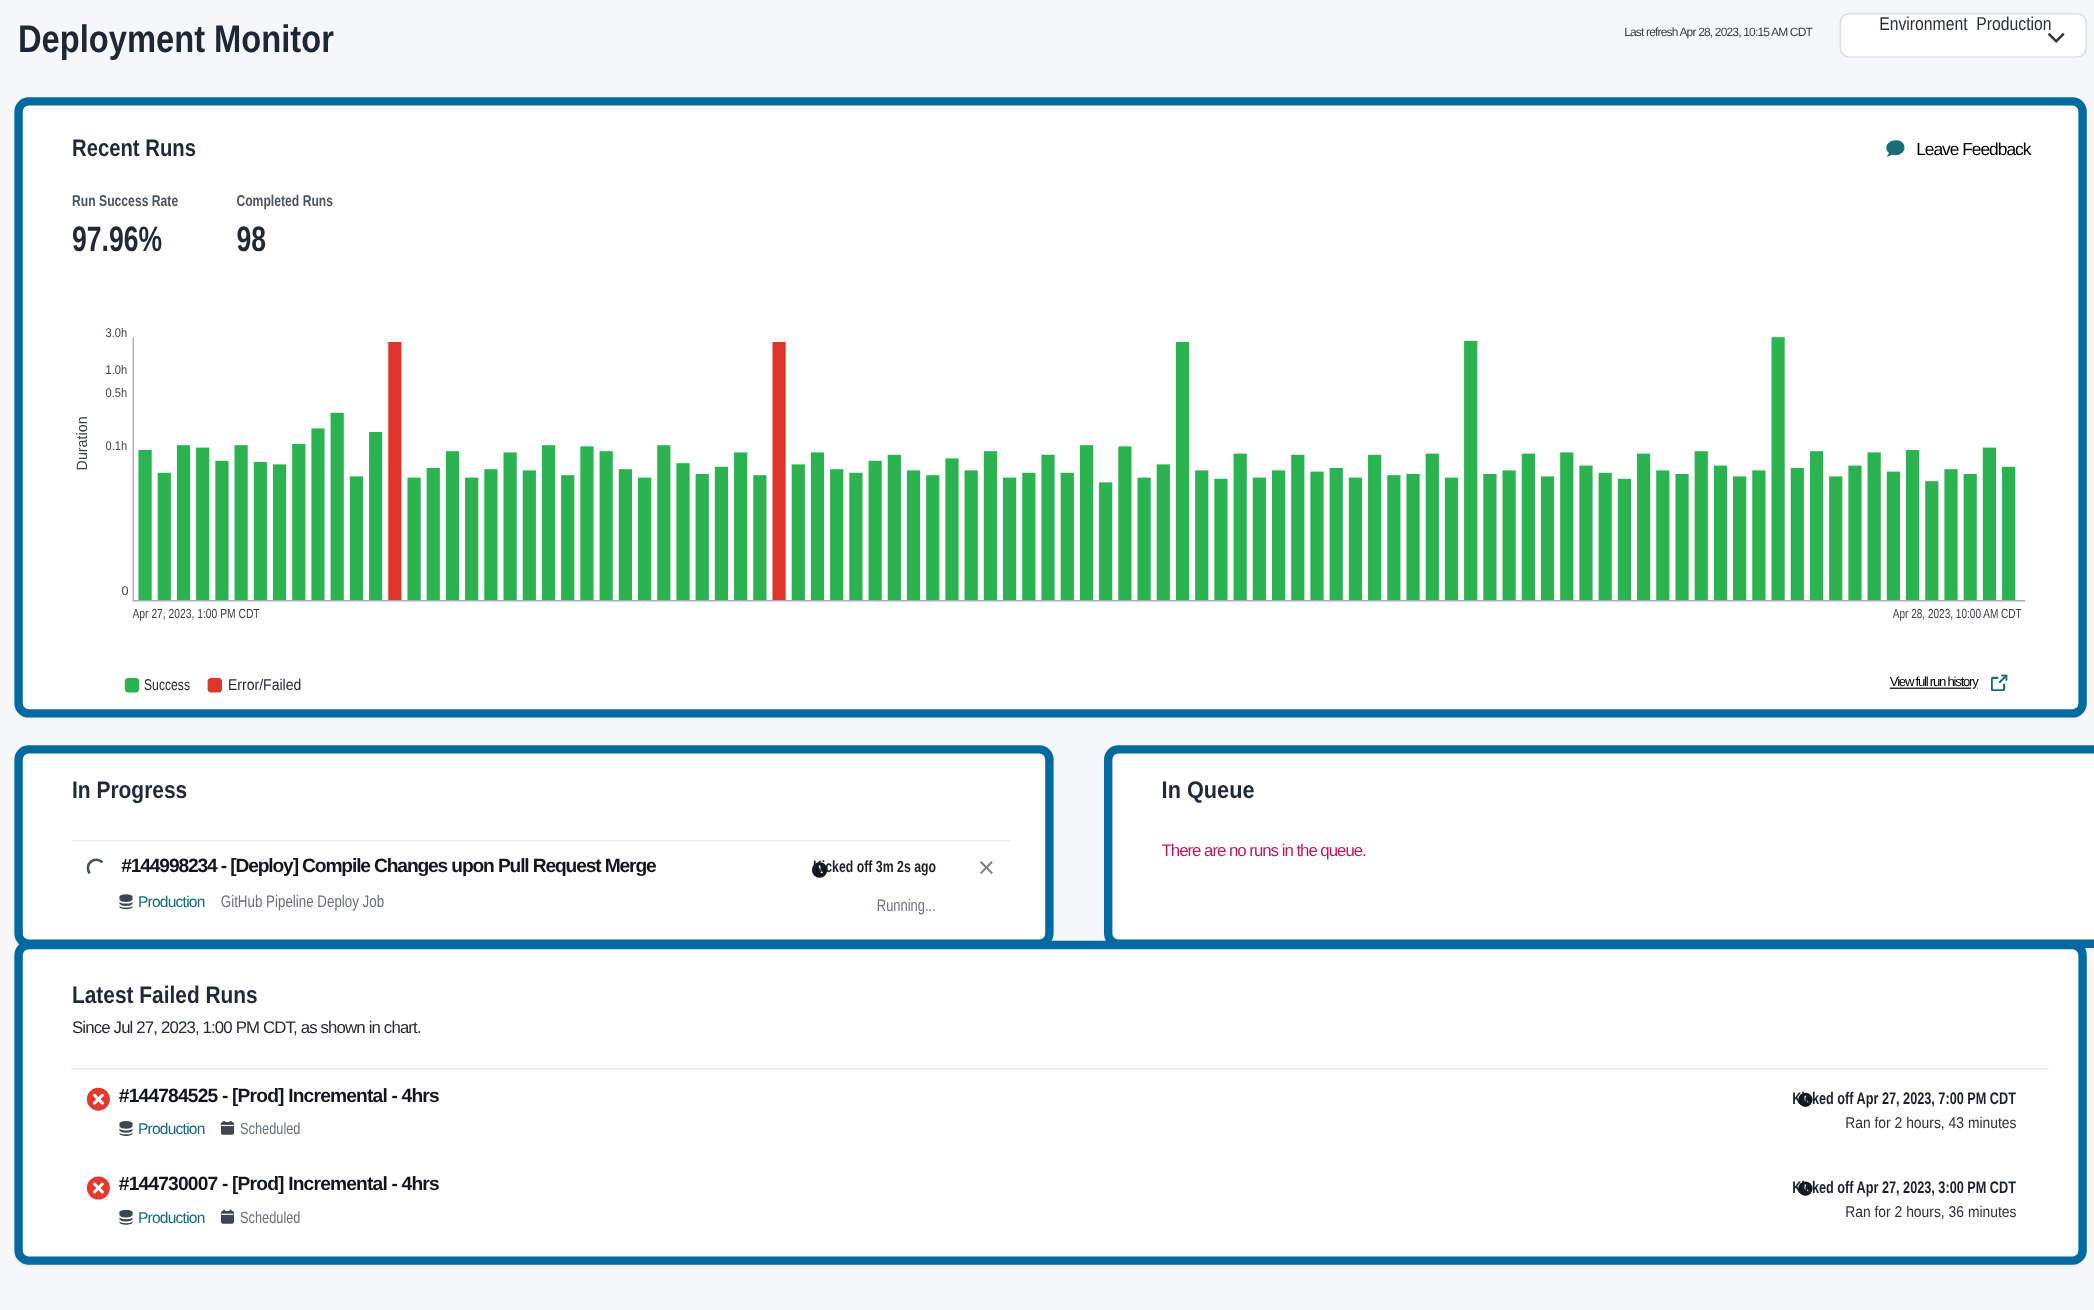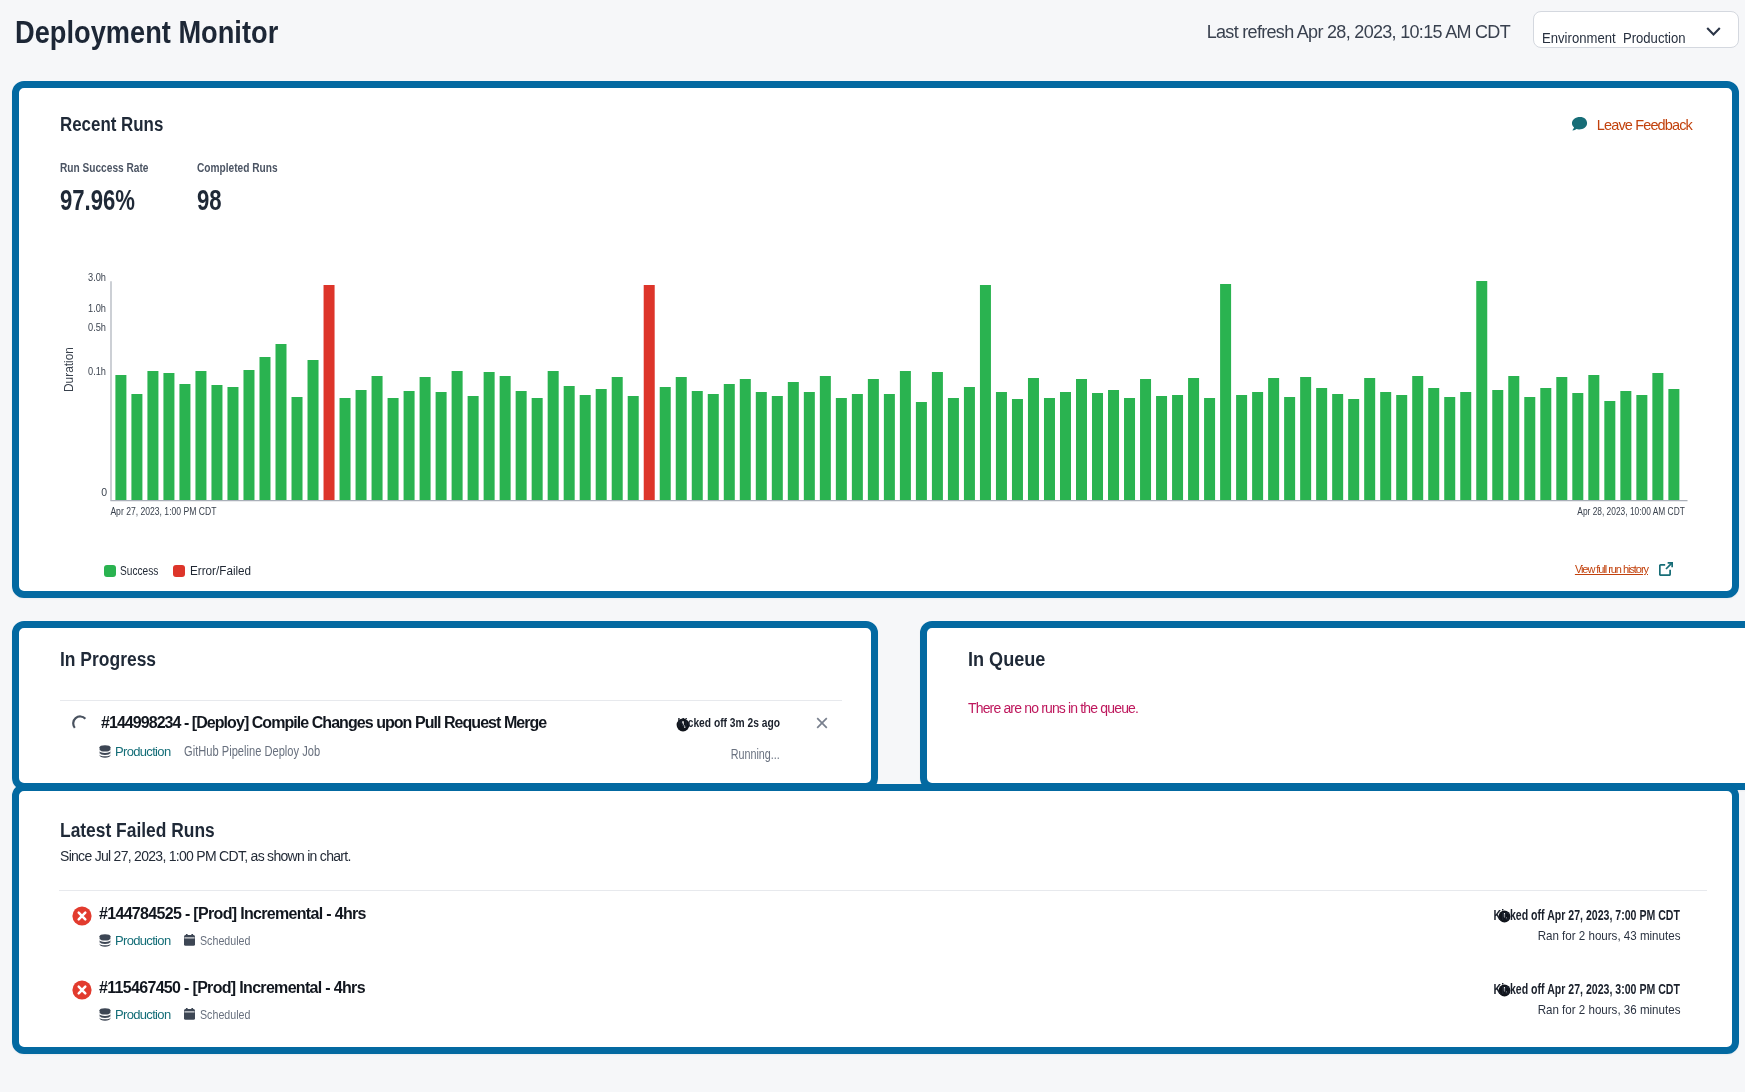--- a/index.html
+++ b/index.html
@@ -1,25 +1,25 @@
 <!DOCTYPE html>
 <html><head>
 <meta charset="utf-8">
 <title>Deployment Monitor</title>
 <style>
   * { margin:0; padding:0; box-sizing:border-box; }
   html,body { width:1745px; height:1092px; }
   body { background:#f6f7f9; font-family:"Liberation Sans",sans-serif; position:relative; overflow:hidden; color:#202a39; }
   .card { position:absolute; background:#fff; border:7px solid #0369a1; border-radius:12px; box-shadow:0 1px 2px rgba(20,30,50,.05); }
   .h1 { position:absolute; left:15px; top:14px; font-size:32px; font-weight:bold; color:#1d2736; transform:scaleX(0.851); transform-origin:0 0; white-space:nowrap; }
-  .lastrefresh { position:absolute; right:235px; top:22px; font-size:18px; color:#39414f; letter-spacing:-0.69px; }
-  .envbtn { position:absolute; left:1533px; top:11px; width:206px; height:37px; background:#fff; border:1px solid #d4d8df; border-radius:8px; display:flex; align-items:flex-end; padding:0 17px 0 8px; }
+  .lastrefresh { position:absolute; right:235px; top:22px; font-size:10px; color:#39414f; letter-spacing:-0.69px; }
+  .envbtn { position:absolute; left:1533px; top:11px; width:206px; height:37px; background:#fff; border:1px solid #d4d8df; border-radius:8px; display:flex; align-items:flex-start; padding:0 17px 0 32px; }
   .envbtn span { font-size:15.5px; color:#27303f; transform:scaleX(0.846); transform-origin:0 50%; white-space:nowrap; }
   .h2 { position:absolute; font-size:20px; font-weight:bold; color:#1f2937; transform-origin:0 0; white-space:nowrap; }
-  .teal { color:#c2410c; }
+  .teal { color:#000000; }
   .statlabel { position:absolute; font-size:13px; font-weight:bold; color:#4b5463; transform:scaleX(0.78); transform-origin:0 0; white-space:nowrap; }
   .statvalue { position:absolute; font-size:29.5px; font-weight:bold; color:#1f2937; transform:scaleX(0.75); transform-origin:0 0; white-space:nowrap; }
   .runtitle { position:absolute; font-size:16px; font-weight:bold; color:#12171f; white-space:nowrap; }
   .tagline { position:absolute; display:flex; align-items:center; white-space:nowrap; }
   .prodlink { font-size:13px; color:#156e78; letter-spacing:-0.67px; }
   .graytext { font-size:14px; color:#68707e; display:inline-block; transform:scaleX(0.795); transform-origin:0 50%; white-space:nowrap; }
   .divider { position:absolute; height:1px; background:#e7e9ed; }
   .kicked { font-size:13.5px; font-weight:bold; color:#1b212c; transform:scaleX(0.76); transform-origin:100% 0; white-space:nowrap; }
   .kicked2 { position:absolute; font-size:14px; font-weight:bold; color:#1b212c; transform:scaleX(0.755); transform-origin:100% 0; white-space:nowrap; }
   .ranfor { font-size:13px; color:#2a3240; transform:scaleX(0.89); transform-origin:100% 0; white-space:nowrap; }
@@ -245,21 +245,21 @@
       <circle cx="7" cy="7" r="6.4" fill="#10141b"></circle>
       <path d="M7 3.3V7l2.3 2.4" fill="none" stroke="#fff" stroke-width="1.5"></path>
     </svg>
   <div class="kicked2" style="position:absolute; right:52px; top:116px;">Kicked off Apr 27, 2023, 7:00 PM CDT</div>
   <div class="ranfor" style="position:absolute; right:52px; top:136.5px;">Ran for 2 hours, 43 minutes</div>
 
   <svg style="position:absolute; left:53px; top:189px;" width="20" height="20" viewBox="0 0 20 20">
       <circle cx="10" cy="10" r="9.6" fill="#e23b2e"></circle>
       <path d="M6.7 6.7 13.3 13.3 M13.3 6.7 6.7 13.3" stroke="#fff" stroke-width="2.5" stroke-linecap="round"></path>
     </svg>
-  <div class="runtitle" style="left:80px; top:187.5px; letter-spacing:-0.68px;">#115467450 - [Prod] Incremental - 4hrs</div>
+  <div class="runtitle" style="left:80px; top:187.5px; letter-spacing:-0.68px;">#144730007 - [Prod] Incremental - 4hrs</div>
   <div class="tagline" style="left:80px; top:215px; height:16px;">
     <svg width="12" height="13" viewBox="0 0 12 13" style="margin-right:4px;">
         <g fill="#3d4654">
           <ellipse cx="6" cy="2.3" rx="5.4" ry="2.1"></ellipse>
           <path d="M0.6 2.3v8.3c0 1.16 2.42 2.1 5.4 2.1s5.4-.94 5.4-2.1V2.3"></path>
         </g>
         <g fill="none" stroke="#fff" stroke-width="1.4">
           <path d="M0.6 5.2c0 1.16 2.42 2.1 5.4 2.1s5.4-.94 5.4-2.1"></path>
           <path d="M0.6 8.5c0 1.16 2.42 2.1 5.4 2.1s5.4-.94 5.4-2.1"></path>
         </g>

